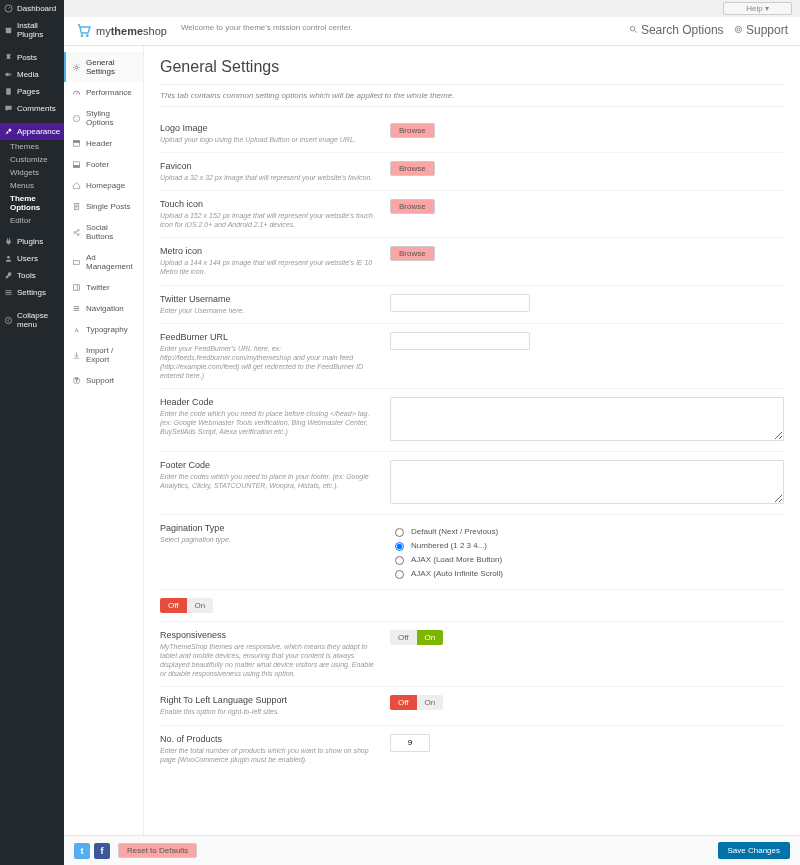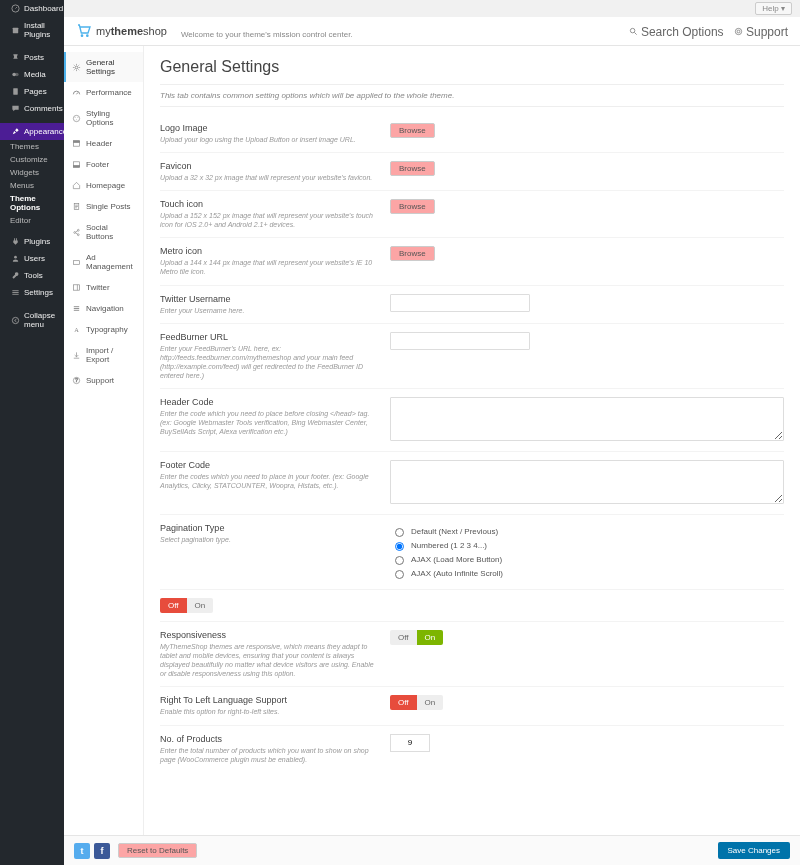--- a/index.html
+++ b/index.html
@@ -1,28 +1,28 @@
 <!DOCTYPE html>
 <html><head>
 <meta charset="utf-8">
 <style>
 html,body{margin:0;padding:0;font-family:-apple-system,Helvetica,Arial,sans-serif;font-size:9px;color:#444;background:#eee}
 *{box-sizing:border-box}
 .wrap{display:flex;width:800px}
 .wp-side{width:64px;background:#23282d;color:#eee;min-height:865px;font-size:8px}
-.wp-side .item{padding:4px 11px;display:flex;align-items:center;gap:4px;cursor:pointer;color:#eee}
+.wp-side .item{padding:4px 4px;display:flex;align-items:center;gap:4px;cursor:pointer;color:#eee}
 .wp-side .item.active{background:#4c1d95;color:#fff}
 .wp-side .sub{padding-left:4px}
 .wp-side .sub .item{color:#bbb;padding:2px 6px}
 .wp-side .sub .item.bold{color:#fff;font-weight:bold}
 .ico{width:9px;height:9px;display:inline-block;flex-shrink:0}
 .body{flex:1;background:#f1f1f1;display:flex;flex-direction:column}
 .topbar{display:flex;justify-content:flex-end;align-items:center;padding:2px 8px;font-size:8px;color:#888}
-.topbar .pill{border:1px solid #ccc;border-radius:2px;padding:1px 6px;background:#f7f7f7}
-.header{display:flex;align-items:flex-end;padding:6px 12px;background:#fff;border-bottom:1px solid #e5e5e5}
+.topbar .pill{border:1px solid #ccc;border-radius:2px;padding:1px 22px;background:#f7f7f7}
+.header{display:flex;align-items:flex-start;padding:6px 12px;background:#fff;border-bottom:1px solid #e5e5e5}
 .logo{display:flex;align-items:center;gap:4px}
 .logo-text{font-size:11px;color:#444}
 .logo-text b{font-weight:600}
 .tagline{margin-left:14px;color:#888;font-size:8px}
 .header-right{margin-left:auto;display:flex;gap:10px;font-size:12px;color:#666}
 .main{display:flex;flex:1}
 .opt-side{width:80px;background:#fff;border-right:1px solid #eee;padding-top:6px}
 .opt-side .oitem{padding:6px 8px;display:flex;align-items:center;gap:5px;font-size:8px;color:#555;cursor:pointer}
 .opt-side .oitem.active{color:#333;font-weight:500;border-left:2px solid #4db2ec;background:#f9f9f9;padding-left:6px}
 .content{flex:1;background:#fff;padding:8px 16px 40px}

